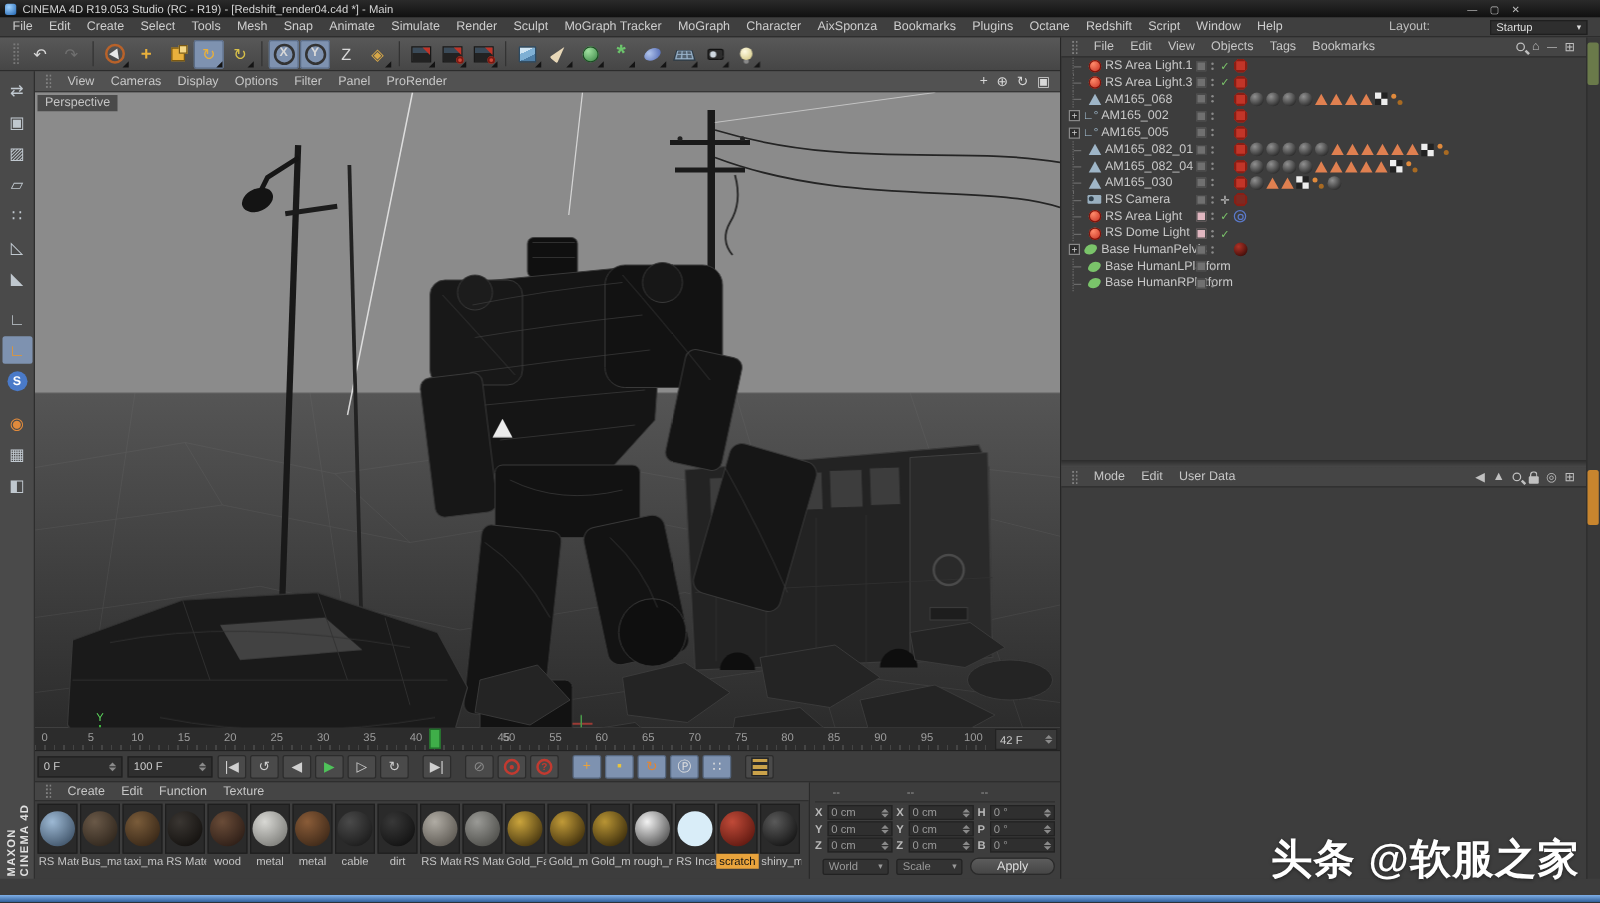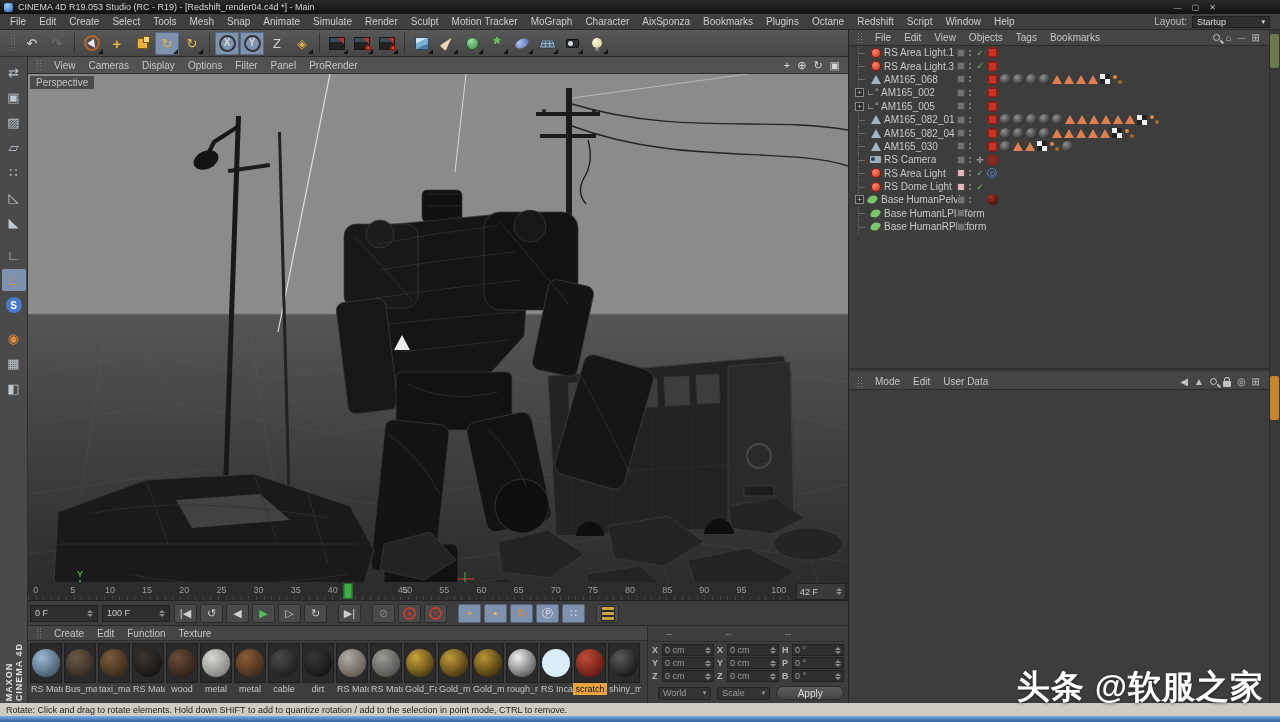--- a/index.html
+++ b/index.html
@@ -13,21 +13,21 @@
   .app-ico{width:9px;height:9px;border-radius:2px;background:radial-gradient(circle at 35% 30%,#9fd2ff,#1f63b0);margin-right:5px;flex:0 0 auto;}
   .win-controls{margin-left:auto;display:flex;gap:10px;font-size:8px;color:#bbb;padding-right:60px;}
   .win-controls span{cursor:default;}
 
   
   .menubar{position:absolute;left:0;top:14px;width:1280px;height:16px;background:#3f3f3f;border-bottom:1px solid #282828;
            display:flex;align-items:center;gap:13px;padding:0 10px;font-size:10px;color:#cdcdcd;}
   .menubar .menu-item{cursor:default;}
   .layout-box{margin-left:auto;display:flex;align-items:center;gap:5px;font-size:10px;color:#bdbdbd;}
   .layout-select{width:78px;height:12px;background:#2e2e2e;border:1px solid #1f1f1f;display:flex;align-items:center;
-                 justify-content:space-between;padding:0 4px;font-size:9px;color:#ddd;}
+                 justify-content:space-between;padding:0 4px;font-size:9px;color:#ddd;margin-left:43px;}
 
   
   .toolbar{position:absolute;left:0;top:30px;width:848px;height:27px;background:linear-gradient(#585858,#464646);
            border-bottom:1px solid #2c2c2c;display:flex;align-items:center;padding:0 4px 0 10px;gap:1px;}
   .toolbar::before{content:"";width:5px;height:18px;margin-right:4px;
       background-image:radial-gradient(#7a7a7a 35%,transparent 40%);background-size:3px 3px;}
   .tb-btn{width:24px;height:23px;display:flex;align-items:center;justify-content:center;border-radius:2px;position:relative;}
   .tb-btn.act{background:#7e92b0;box-shadow:inset 0 0 0 1px #5a6b85;}
   .tb-btn.mark::after{content:"";position:absolute;right:1px;bottom:1px;border-left:5px solid transparent;border-bottom:5px solid #141414;}
   .tb-btn .g{font-size:13px;line-height:1;color:#d8d8d8;}
@@ -202,21 +202,21 @@
         <span class="menu-item">Edit</span>
         <span class="menu-item">Create</span>
         <span class="menu-item">Select</span>
         <span class="menu-item">Tools</span>
         <span class="menu-item">Mesh</span>
         <span class="menu-item">Snap</span>
         <span class="menu-item">Animate</span>
         <span class="menu-item">Simulate</span>
         <span class="menu-item">Render</span>
         <span class="menu-item">Sculpt</span>
-        <span class="menu-item">Motion Tracker</span>
+        <span class="menu-item">MoGraph Tracker</span>
         <span class="menu-item">MoGraph</span>
         <span class="menu-item">Character</span>
         <span class="menu-item">AixSponza</span>
         <span class="menu-item">Bookmarks</span>
         <span class="menu-item">Plugins</span>
         <span class="menu-item">Octane</span>
         <span class="menu-item">Redshift</span>
         <span class="menu-item">Script</span>
         <span class="menu-item">Window</span>
         <span class="menu-item">Help</span>
@@ -1156,22 +1156,19 @@
         <span>⊞</span>
       </span>
     </div>
     <div class="am-body"></div>
     <div class="edge-strip">
       <span class="edge-tab green"></span>
       <span class="edge-tab orange"></span>
     </div>
   </div>
 
-  <div class="statusbar">
-    <span>Rotate: Click and drag to rotate elements. Hold down SHIFT to add to quantize rotation / add to the selection in point mode, CTRL to remove.</span>
-  </div>
   <div class="bluebar"></div>
 
   <div class="watermark">
     <span class="brand">头条</span><span>@软服之家</span>
   </div>
 
 </div>
 
 </body></html>

